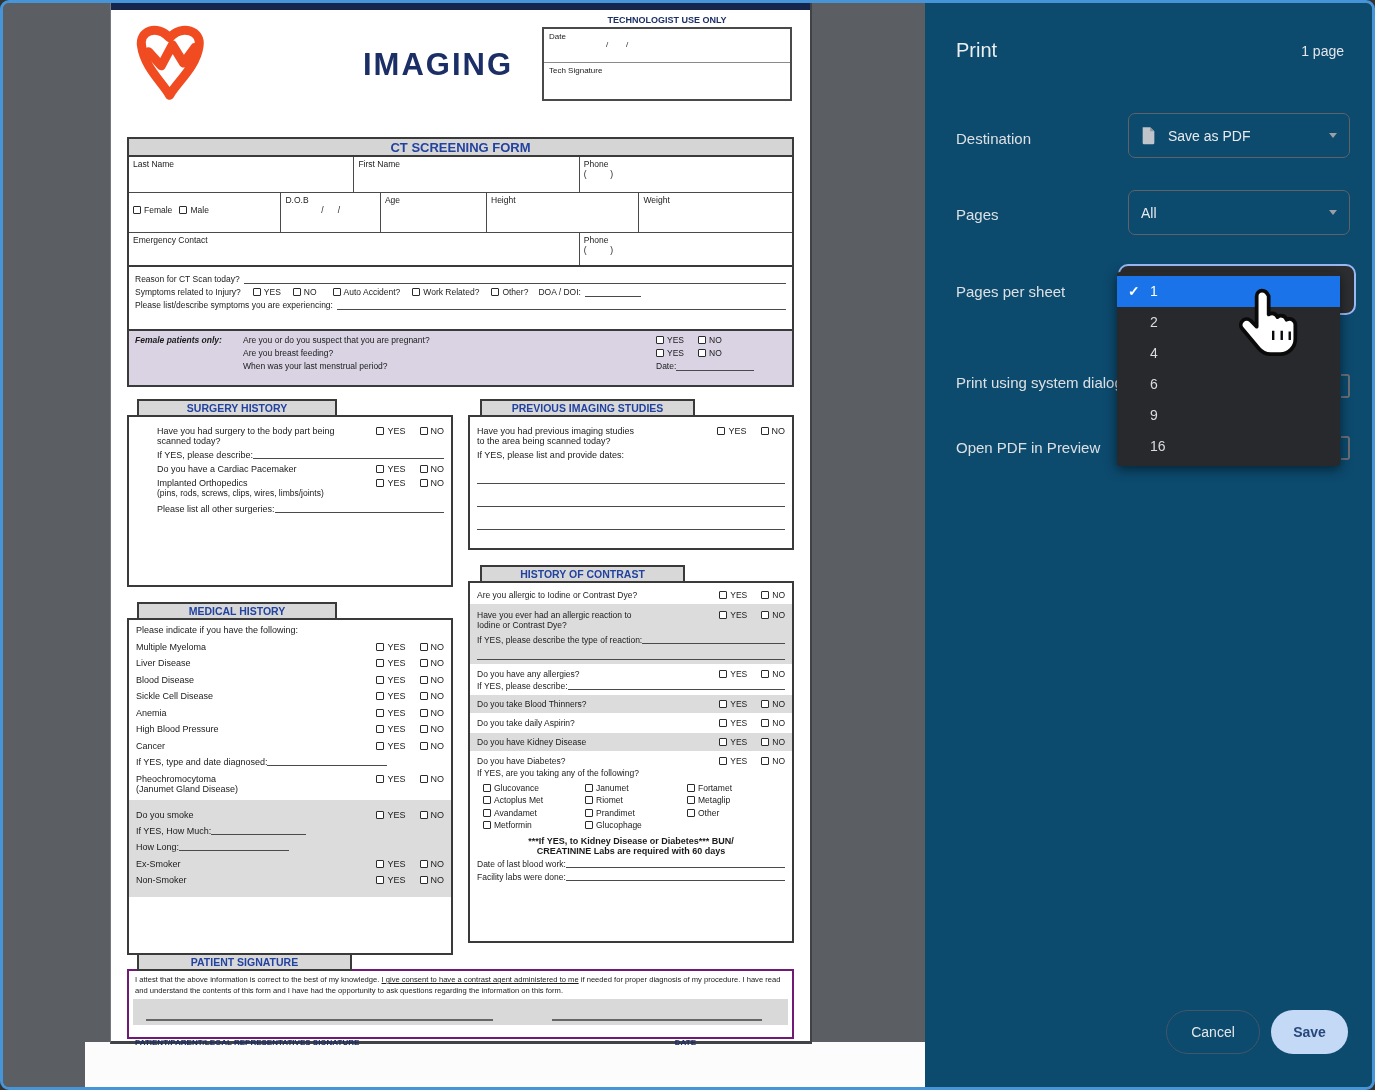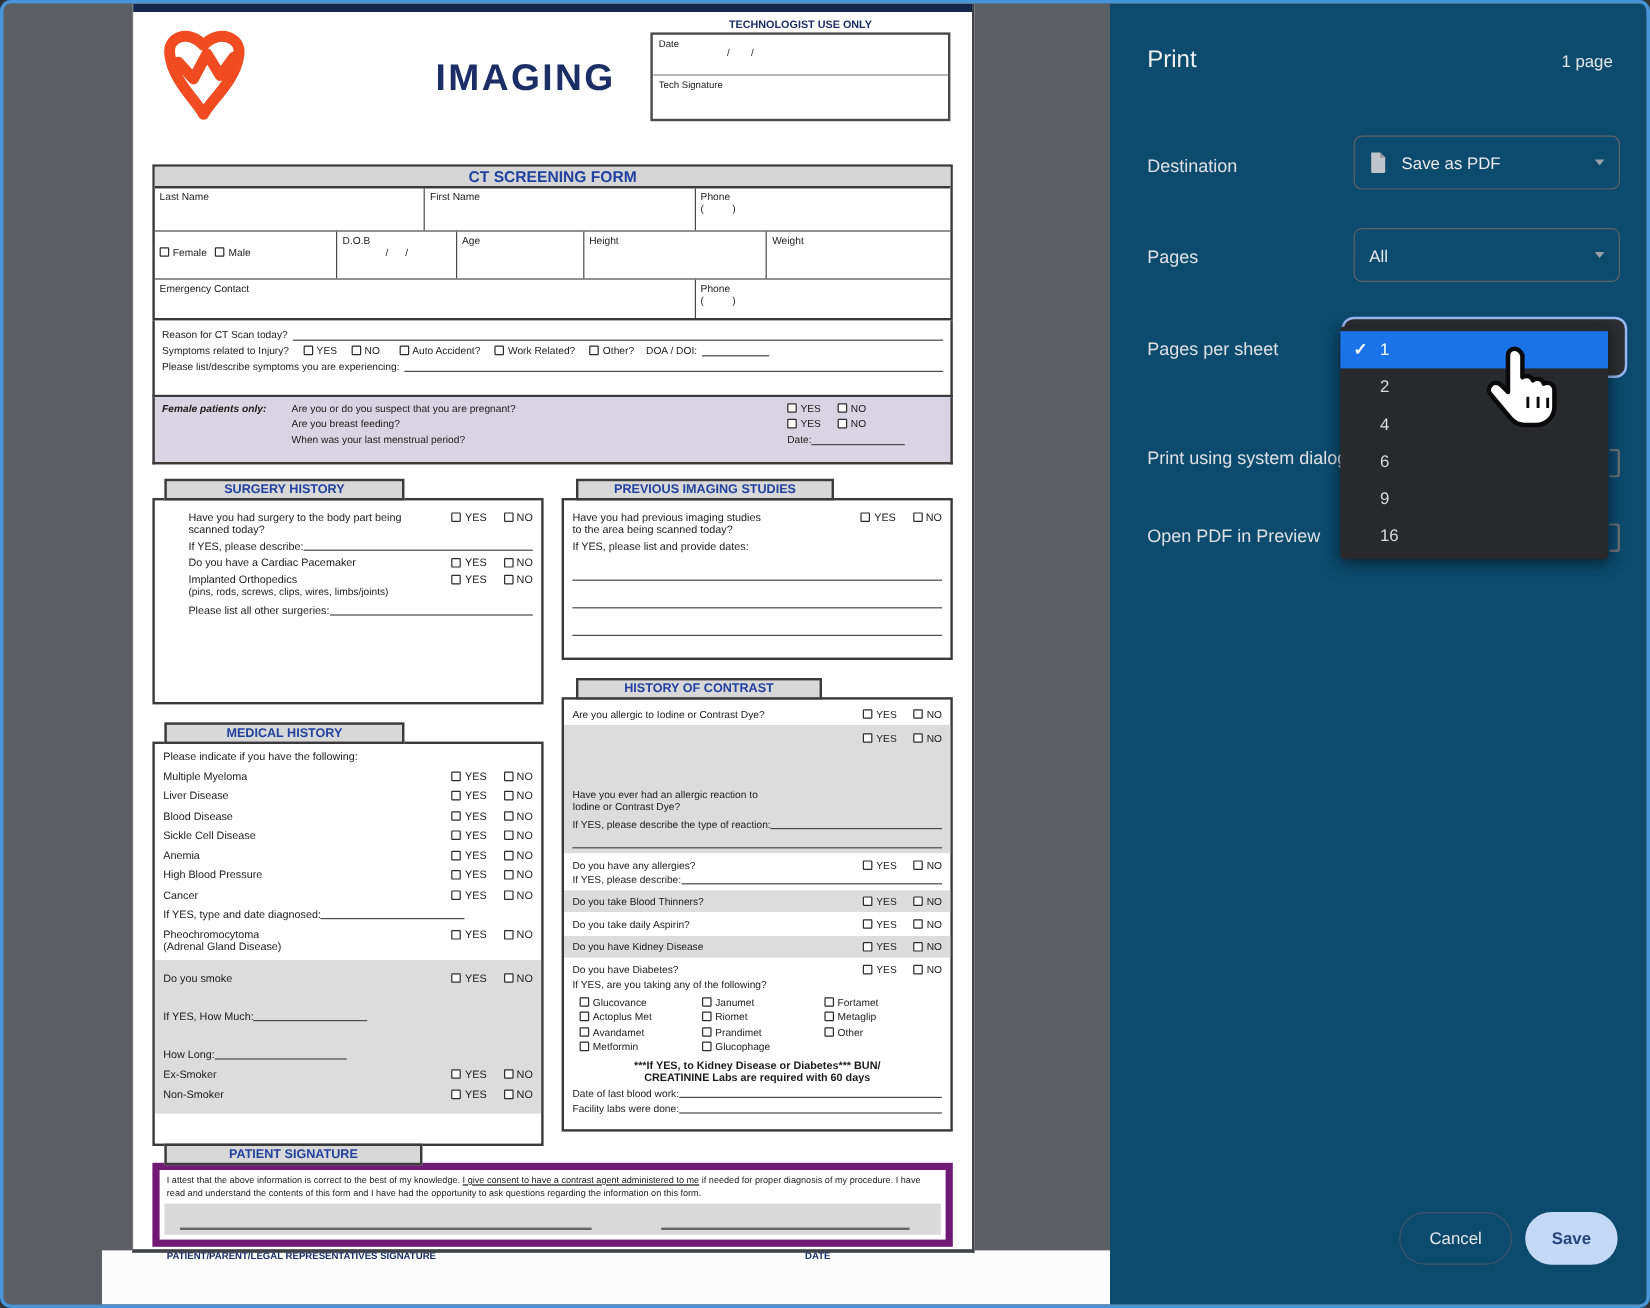--- a/index.html
+++ b/index.html
@@ -69,21 +69,21 @@
   .graystripe { background:#dcdcdc; margin-left:-7px; margin-right:-7px; padding:2px 7px; }
   .meds { display:flex; gap:4px; margin:2px 0 2px 6px; }
   .meds > div { flex:1; }
   .cbitem { display:flex; align-items:center; margin:2.5px 0; white-space:nowrap; font-size:8.5px; }
   .note { text-align:center; font-weight:bold; font-size:9px; margin:3px 0; }
   .ul { text-decoration:underline; }
 
   
   .sig-sec { position:absolute; left:16px; right:16px; top:950px; }
   .sig-tab { width:215px; }
-  .sig-box { border:6px solid #701a75; padding:4px 6px 2px; height:70px; }
+  .sig-box { border:2px solid #701a75; padding:4px 6px 2px; height:70px; }
   .sig-box p { font-size:7.6px; line-height:1.4; }
   .sigband { position:relative; background:#d9d9d9; height:26px; margin:3px -2px 0; }
   .sigline { position:absolute; bottom:4px; border-bottom:2px solid #666; }
   .siglabels { display:flex; font-size:8px; font-weight:bold; color:#1b2f66; margin-top:13px; }
 
   
   .panel { position:absolute; left:922px; top:0; width:447px; height:1084px; background:#0c4a6e; color:#e8eaed; }
   .p-title { position:absolute; left:31px; top:36px; font-size:20px; color:#eceef0; }
   .p-count { position:absolute; right:28px; top:40px; font-size:14px; color:#e4e6e9; }
   .p-label { position:absolute; left:31px; font-size:15px; color:#dde0e3; }
@@ -371,21 +371,21 @@
                       <span>NO</span>
                     </span>
                   </span>
                 </div>
               </div>
             <div class="ln" style="display:flex; margin:5px 0;">
                 <span>If YES, type and date diagnosed:</span>
                 <span class="fill" style="width:120px;"></span>
               </div>
             <div class="qrow">
-                <span class="ql" style="width:190px;"><span>Pheochromocytoma</span><br><span>(Adrenal Gland Disease)</span></span>
+                <span class="ql" style="width:190px;"><span>Pheochromocytoma</span><br><span>(Janumet Gland Disease)</span></span>
                 <span class="ynpair">
                   <span class="yn">
                     <span class="cb"></span>
                     <span>YES</span>
                   </span>
                   <span class="yn">
                     <span class="cb"></span>
                     <span>NO</span>
                   </span>
                 </span>
@@ -397,21 +397,21 @@
                     <span class="yn">
                       <span class="cb"></span>
                       <span>YES</span>
                     </span>
                     <span class="yn">
                       <span class="cb"></span>
                       <span>NO</span>
                     </span>
                   </span>
                 </div>
-              <div class="ln" style="display:flex; margin:22px 0;">
+              <div class="ln" style="display:flex; margin:6px 0;">
                   <span>If YES, How Much:</span>
                   <span class="fill" style="width:95px;"></span>
                 </div>
               <div class="ln" style="display:flex; margin:6px 0;">
                   <span>How Long:</span>
                   <span class="fill" style="width:110px;"></span>
                 </div>
               <div class="qrow">
                   <span class="ql">Ex-Smoker</span>
                   <span class="ynpair">
@@ -474,21 +474,21 @@
                     <span>YES</span>
                   </span>
                   <span class="yn">
                     <span class="cb"></span>
                     <span>NO</span>
                   </span>
                 </span>
               </div>
             <div class="graystripe">
               <div class="qrow">
-                  <span class="ql" style="width:185px;margin-top:47px;">Have you ever had an allergic reaction to Iodine or Contrast Dye?</span>
+                  <span class="ql" style="width:185px;">Have you ever had an allergic reaction to Iodine or Contrast Dye?</span>
                   <span class="ynpair">
                     <span class="yn">
                       <span class="cb"></span>
                       <span>YES</span>
                     </span>
                     <span class="yn">
                       <span class="cb"></span>
                       <span>NO</span>
                     </span>
                   </span>

